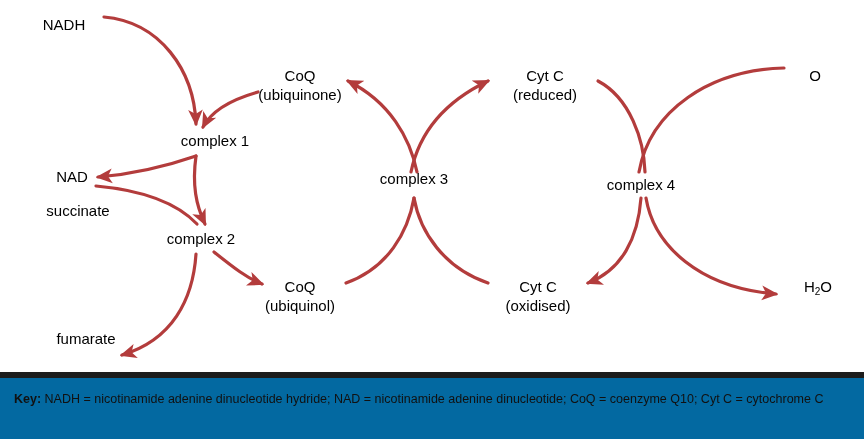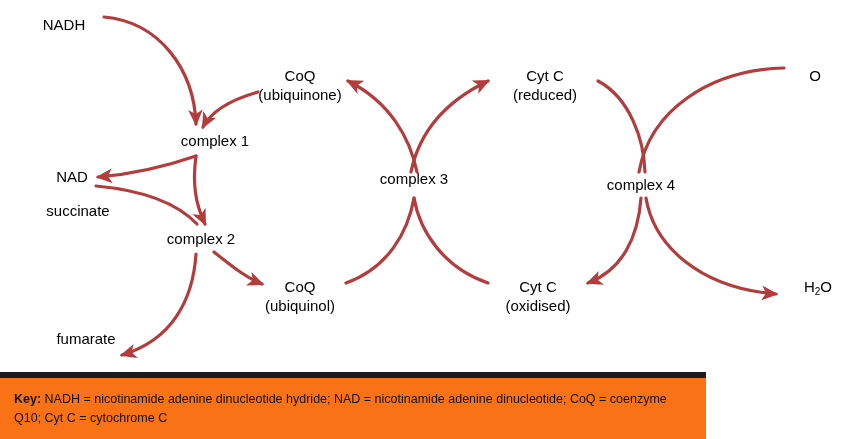--- a/index.html
+++ b/index.html
@@ -3,21 +3,21 @@
 <meta charset="utf-8">
 <style>
   html,body{margin:0;padding:0;background:#ffffff;}
   body{font-family:"Liberation Sans",sans-serif;}
   #page{position:relative;width:864px;height:439px;background:#ffffff;overflow:hidden;}
   #diagram{position:absolute;left:0;top:0;width:864px;height:372px;}
   .lbl{position:absolute;font-family:"Liberation Sans",sans-serif;font-size:15px;color:#000000;
        white-space:nowrap;line-height:19px;}
   .lbl.ctr{transform:translateX(-50%);text-align:center;}
   .lbl sub{font-size:10px;vertical-align:baseline;position:relative;top:3px;}
-  #keybar{position:absolute;left:0;top:372px;width:706px;height:67px;background:#f97316;
+  #keybar{position:absolute;left:0;top:372px;width:864px;height:67px;background:#0369a1;
           border-top:6px solid #1c1c1c;box-sizing:border-box;}
   #keytext{position:absolute;left:14px;top:12px;right:14px;font-size:12.5px;color:#111111;
            line-height:19px;}
   #keytext b{font-weight:bold;}
 </style>
 </head>
 <body>
 
 <div id="page">
 

